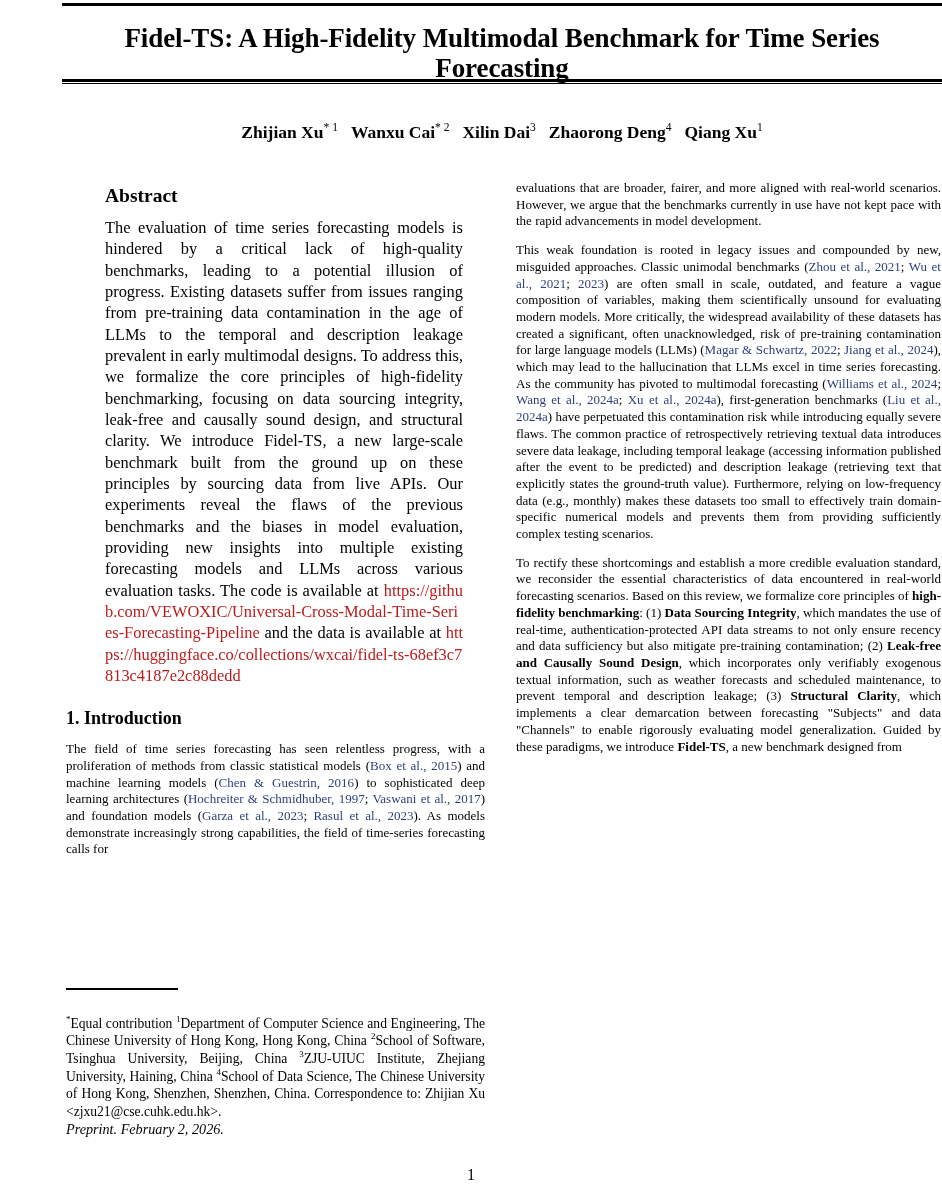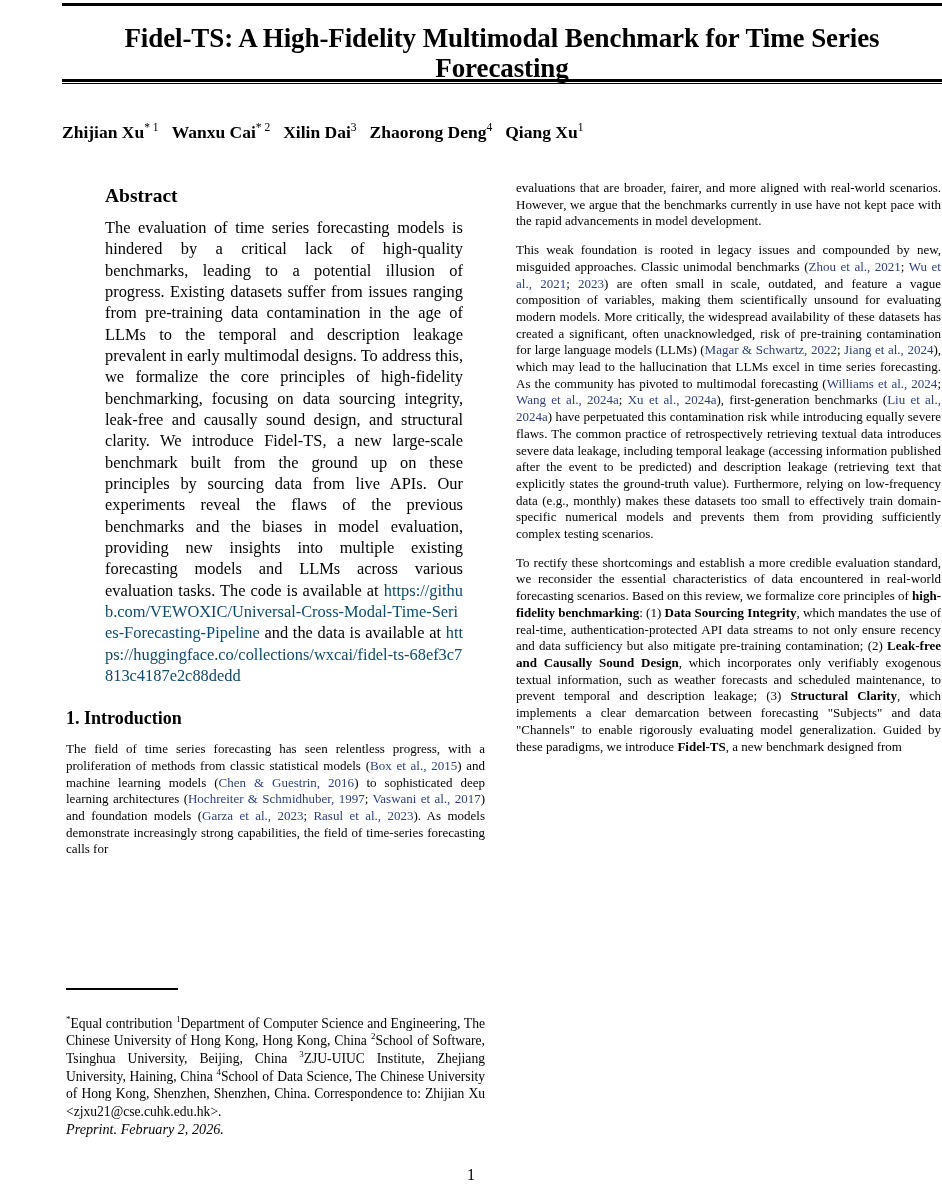--- a/index.html
+++ b/index.html
@@ -58,20 +58,21 @@
     letter-spacing: -0.1px;
     line-height: 1.1;
   }
 
   
   .authors {
     position: absolute;
     left: 62px;
     top: 122px;
     width: 880px;
+    text-align: center;
     font-size: 17.5px;
     font-weight: bold;
   }
   .authors .au { white-space: nowrap; }
   .authors .sep { display: inline-block; width: 13px; }
   sup { font-size: 0.66em; font-weight: normal; vertical-align: super; line-height: 0; }
   .authors sup { font-weight: normal; }
 
   
   .col-left {
@@ -112,21 +113,21 @@
     font-size: 18px;
     font-weight: bold;
     margin: 22px 0 12px 0;
   }
   a.cite, .cite {
     color: #2c3f7c;
     text-decoration: none;
     margin-top: 23px;
   }
   .link {
-    color: #0c4a6e;
+    color: #b91c1c;
     text-decoration: none;
     word-break: break-all;
   }
   b, strong { font-weight: bold; }
 
   
   .footnote-wrap {
     position: absolute;
     left: 66px;
     top: 988px;

